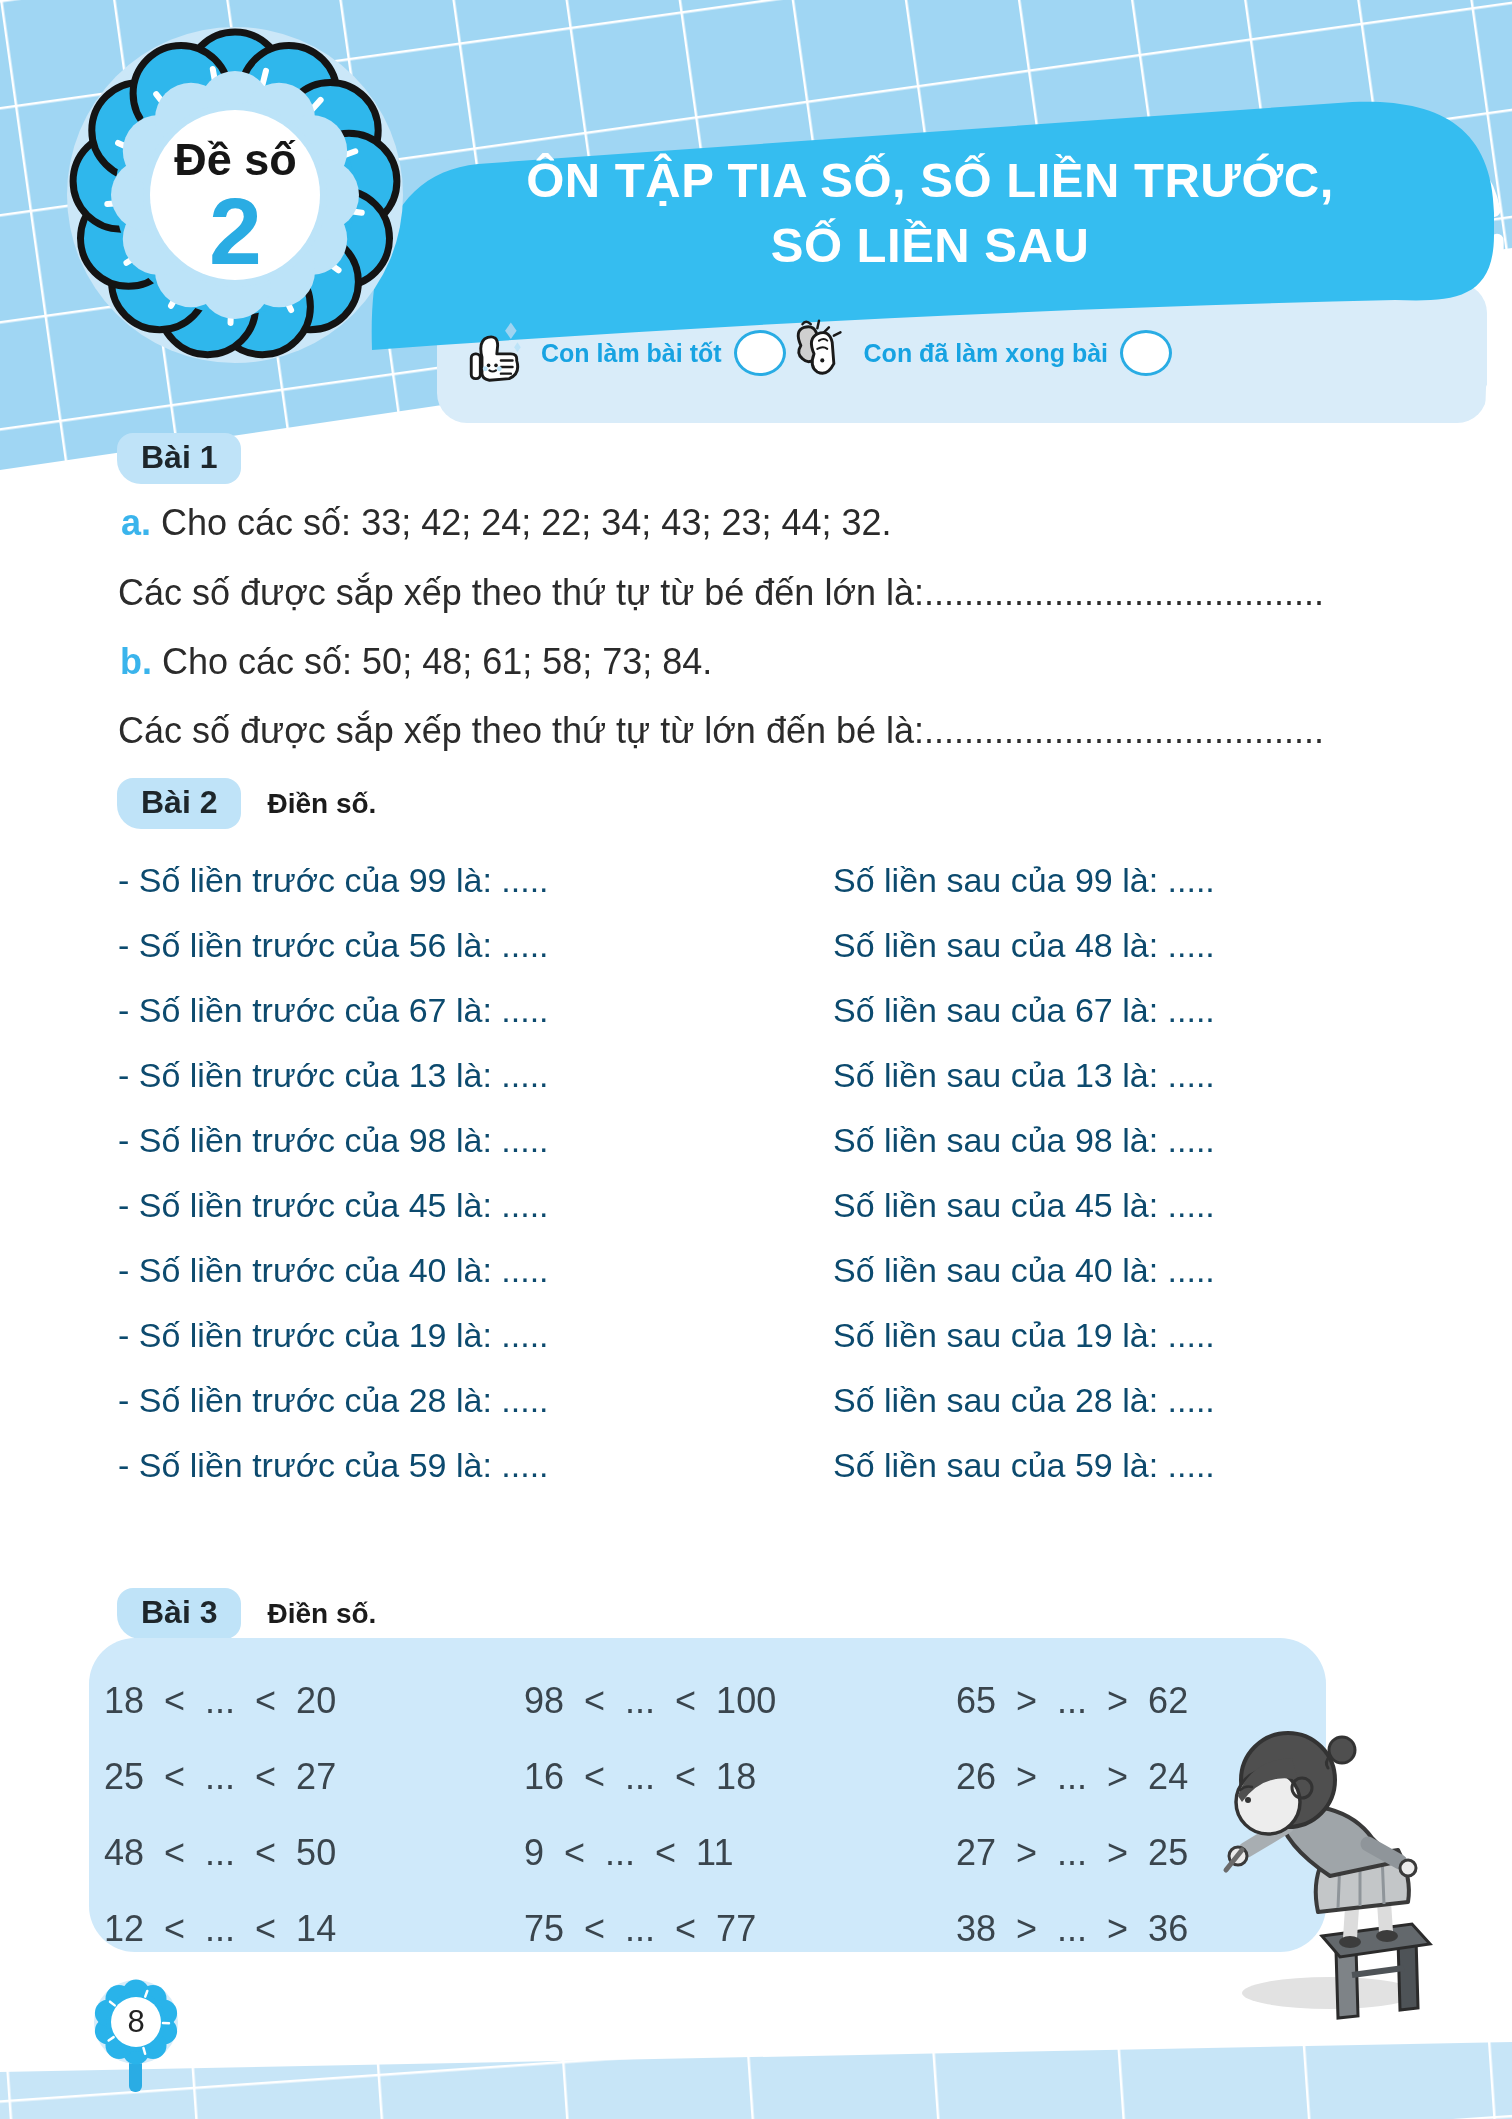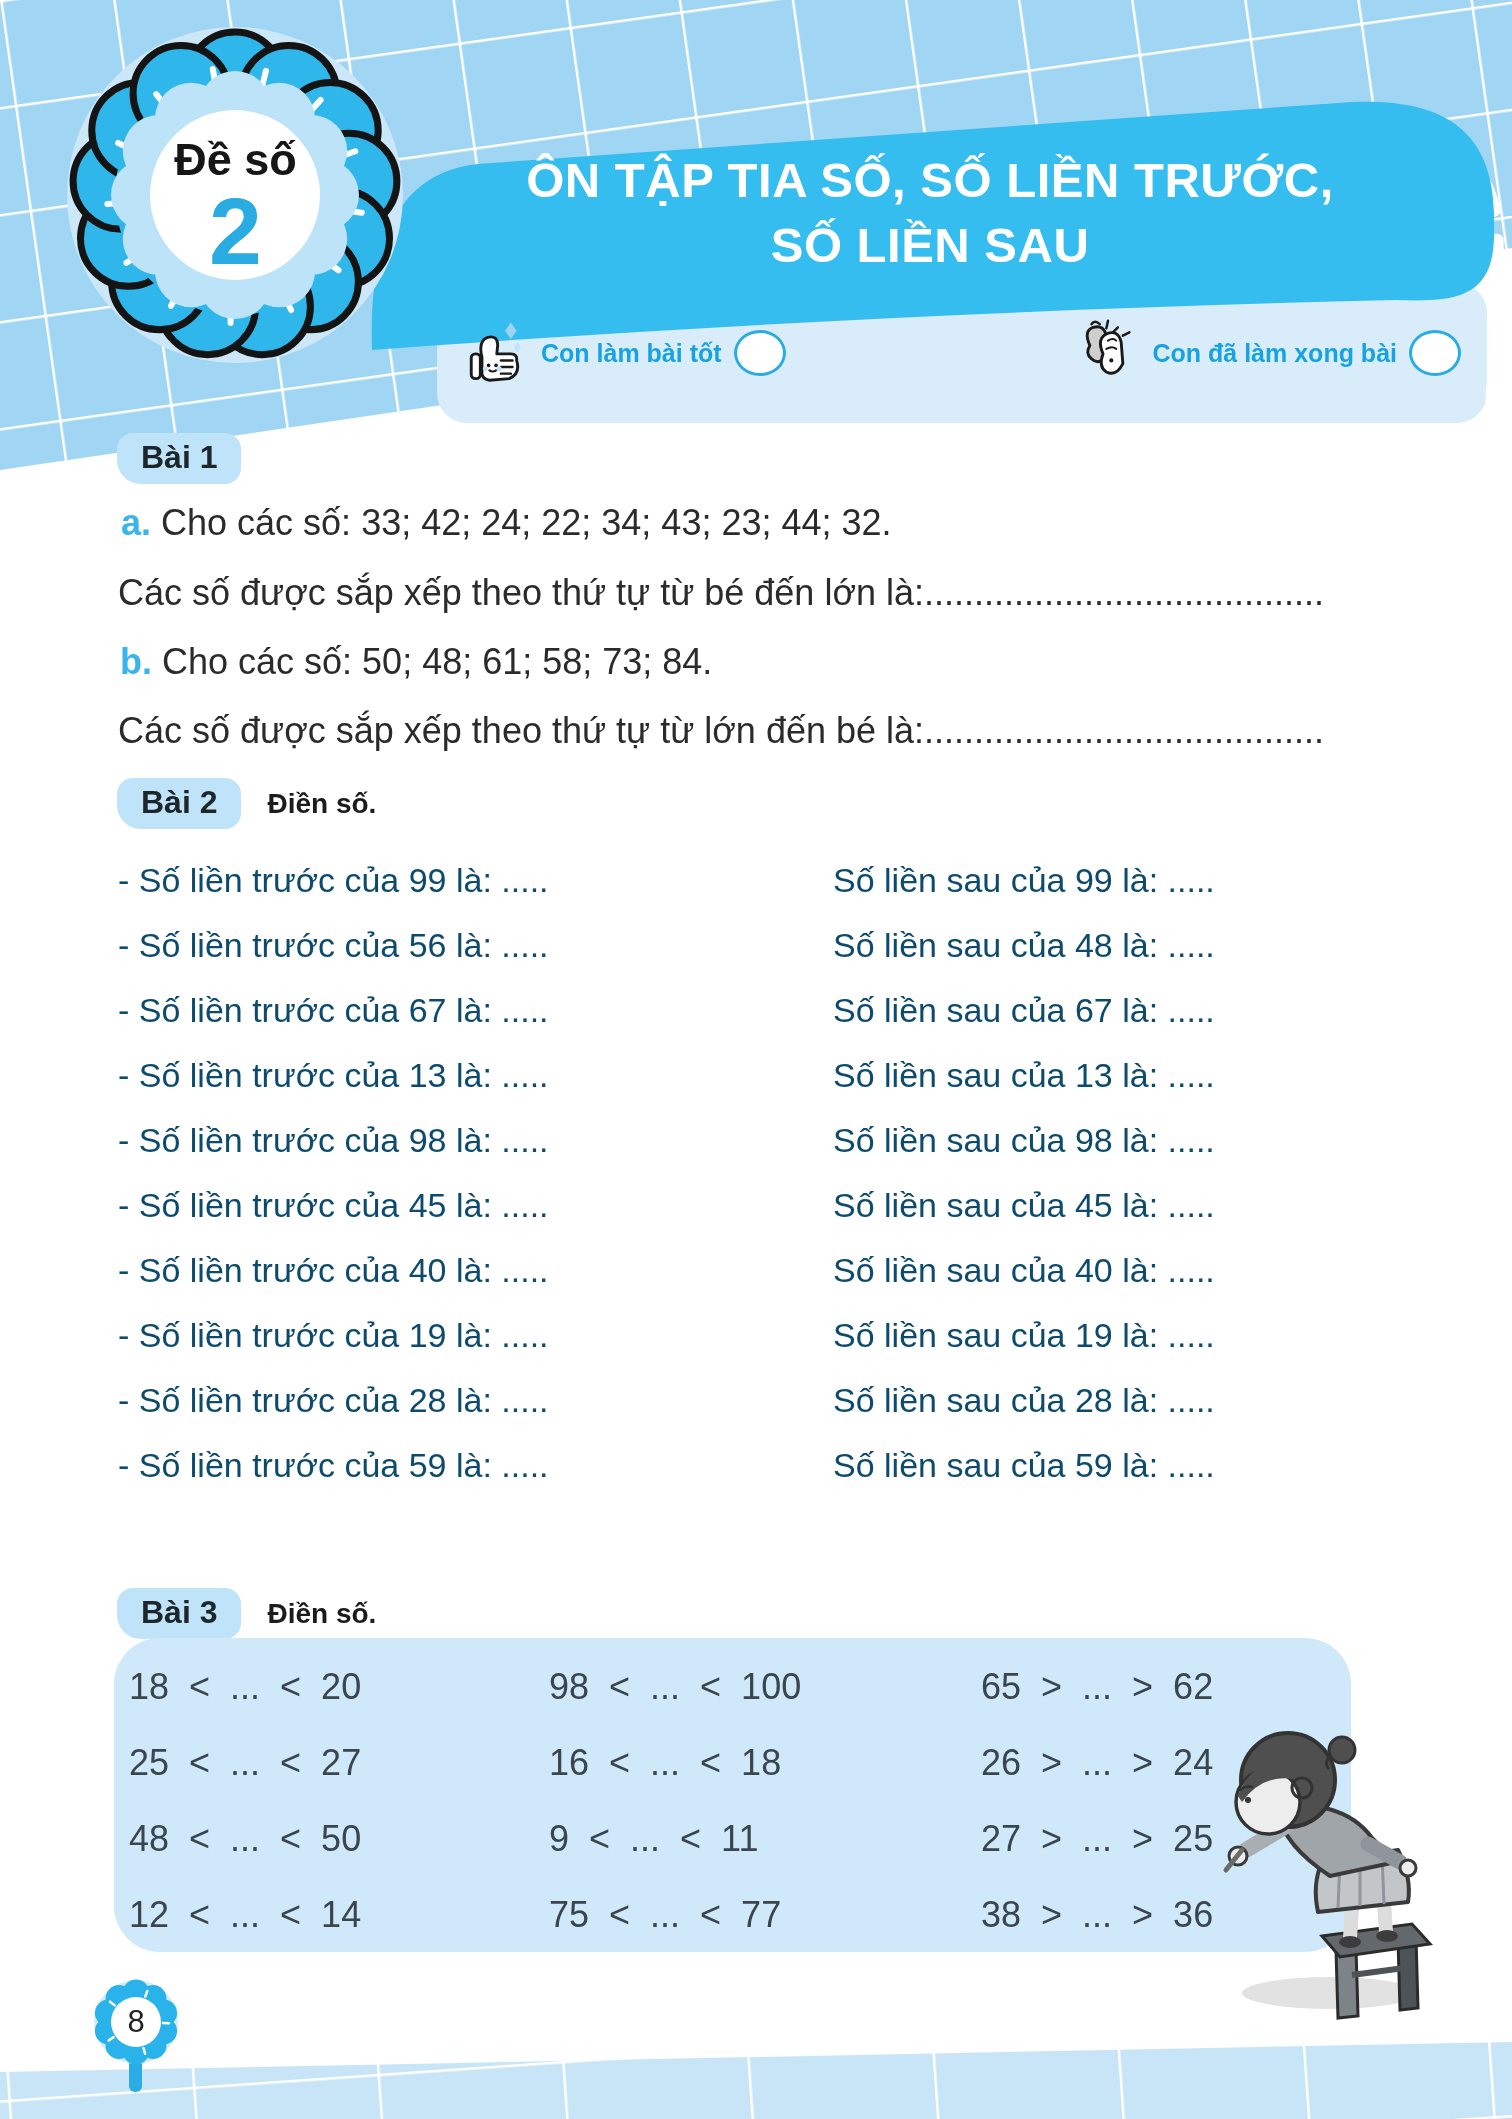--- a/index.html
+++ b/index.html
@@ -12,40 +12,40 @@
   #header-art{left:0;top:0;z-index:1;}
   .banner-title{left:500px;top:148px;width:860px;text-align:center;color:#ffffff;
     font-weight:bold;font-size:49px;line-height:1.33;letter-spacing:.5px;z-index:2;}
   .flower-badge{left:63px;top:23px;width:345px;height:345px;z-index:3;}
   .flower-badge .txt{position:absolute;left:0;top:0;width:100%;height:100%;display:flex;
     flex-direction:column;align-items:center;justify-content:center;}
   .flower-badge .t1{font-size:45px;font-weight:bold;color:#161616;margin-top:20px;}
   .flower-badge .t2{font-size:95px;font-weight:bold;color:#2AACE3;line-height:.95;}
 
   .checklist{left:437px;top:288px;width:1050px;height:130px;z-index:3;display:flex;
-    align-items:center;justify-content:space-between;padding:0 26px;box-sizing:border-box;}
+    align-items:center;padding:0 26px;box-sizing:border-box;}
   .check-item{display:flex;align-items:center;gap:12px;}
   .check-label{color:#17A3E2;font-weight:bold;font-size:25px;white-space:nowrap;}
   .check-circle{width:46px;height:40px;border:3.5px solid #29ACE4;border-radius:50%;
     background:#fff;flex:0 0 auto;}
 
   
   .sec-badge{display:inline-block;background:#BFE3F8;color:#1d262b;font-weight:bold;
     font-size:32px;padding:6px 24px 8px 24px;border-radius:16px 16px 16px 24px;}
   .sec-header{display:flex;align-items:center;gap:26px;z-index:2;}
   .sec-title{font-size:28px;font-weight:bold;color:#1c1c1c;}
   .bodyline{font-size:36px;color:#2B2B2B;white-space:nowrap;z-index:2;}
   .blue-letter{color:#3AB4EC;font-weight:bold;}
 
   .ex2-grid{left:118px;top:848px;width:1260px;z-index:2;}
   .ex2-row{display:grid;grid-template-columns:715px auto;height:65px;align-items:center;}
   .ex2-cell{font-size:34px;color:#0c4a6e;white-space:nowrap;}
 
-  .ex3-box{left:114px;top:1638px;width:1237px;height:314px;background:#CFE9FA;
-    border-radius:46px;z-index:2;box-sizing:border-box;padding:28px 0 0 15px;}
+  .ex3-box{left:89px;top:1638px;width:1237px;height:314px;background:#CFE9FA;
+    border-radius:46px;z-index:2;box-sizing:border-box;padding:42px 0 0 15px;}
   .ex3-grid{display:grid;grid-template-columns:420px 432px auto;grid-auto-rows:76px;}
   .ex3-cell{font-size:36px;color:#3A454D;word-spacing:10px;white-space:nowrap;}
 
   #girl-art{left:1140px;top:1720px;z-index:3;}
   #bottom-art{left:0;top:1980px;z-index:1;}
   .page-flower{left:92px;top:1978px;width:88px;height:88px;z-index:2;}
   .page-flower .num{position:absolute;left:0;top:0;width:100%;height:100%;display:flex;
     align-items:center;justify-content:center;font-size:31px;color:#222;}
 </style>
 </head>

